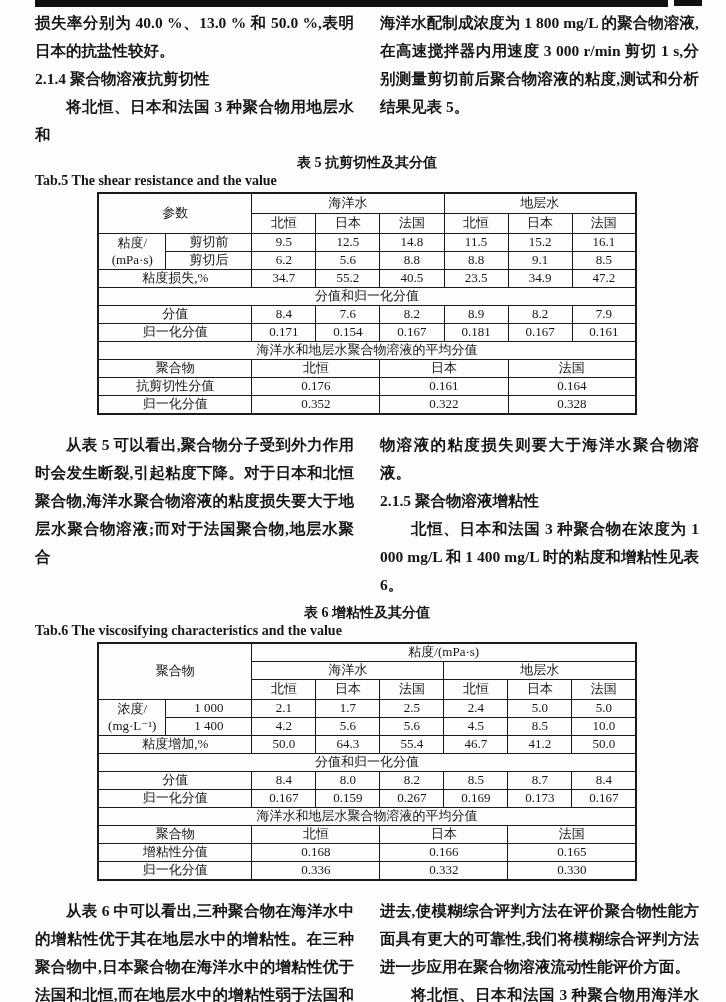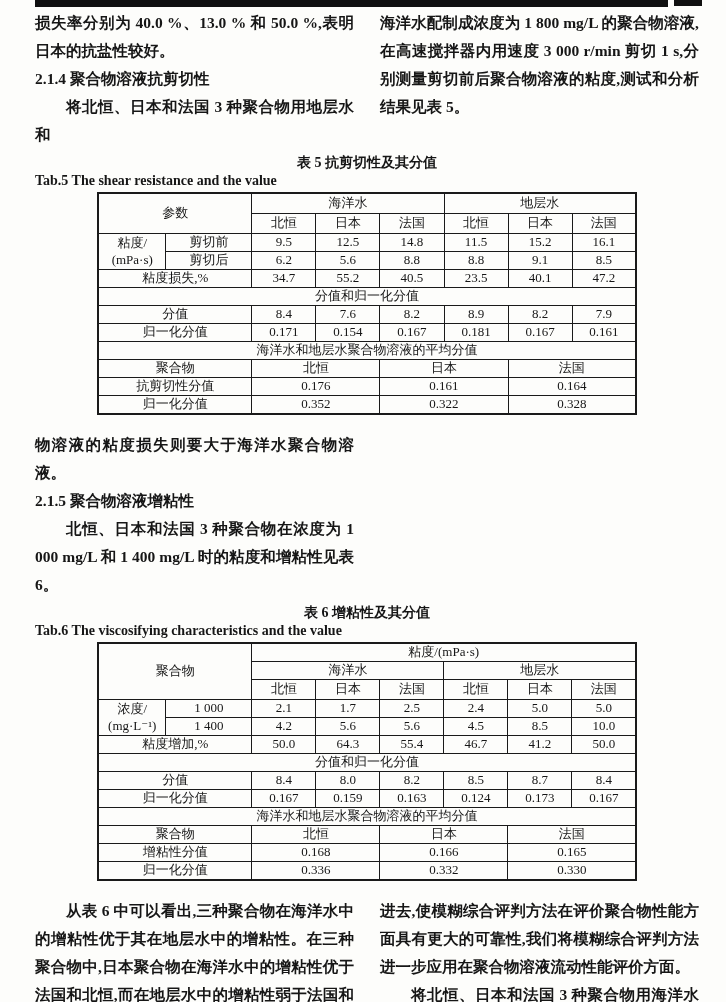--- a/index.html
+++ b/index.html
@@ -134,21 +134,21 @@
         <td>8.8</td>
         <td>9.1</td>
         <td>8.5</td>
       </tr>
       <tr>
         <td colspan="2">粘度损失,%</td>
         <td>34.7</td>
         <td>55.2</td>
         <td>40.5</td>
         <td>23.5</td>
-        <td>40.1</td>
+        <td>34.9</td>
         <td>47.2</td>
       </tr>
       <tr>
         <td colspan="8">分值和归一化分值</td>
       </tr>
       <tr>
         <td colspan="2">分值</td>
         <td>8.4</td>
         <td>7.6</td>
         <td>8.2</td>
@@ -185,20 +185,23 @@
         <td colspan="2">0.352</td>
         <td colspan="2">0.322</td>
         <td colspan="2">0.328</td>
       </tr>
     </tbody>
       </table>
 
     <div class="gap-after-table"></div>
 
     <section class="twocol">
+      <div class="col">
+        <p class="indent">从表 5 可以看出,聚合物分子受到外力作用时会发生断裂,引起粘度下降。对于日本和北恒聚合物,海洋水聚合物溶液的粘度损失要大于地层水聚合物溶液;而对于法国聚合物,地层水聚合</p>
+      </div>
       <div class="col">
         <p>物溶液的粘度损失则要大于海洋水聚合物溶液。</p>
         <p class="heading">2.1.5  聚合物溶液增粘性</p>
         <p class="indent">北恒、日本和法国 3 种聚合物在浓度为 1 000 mg/L 和 1 400 mg/L 时的粘度和增粘性见表 6。</p>
       </div>
     </section>
 
     <div class="tcap-zh">表 6  增粘性及其分值</div>
     <div class="tcap-en">Tab.6 The viscosifying characteristics and the value</div>
 
@@ -270,22 +273,22 @@
         <td>8.0</td>
         <td>8.2</td>
         <td>8.5</td>
         <td>8.7</td>
         <td>8.4</td>
       </tr>
       <tr>
         <td colspan="2">归一化分值</td>
         <td>0.167</td>
         <td>0.159</td>
-        <td>0.163</td>
-        <td>0.124</td>
+        <td>0.267</td>
+        <td>0.169</td>
         <td>0.173</td>
         <td>0.167</td>
       </tr>
       <tr>
         <td colspan="8">海洋水和地层水聚合物溶液的平均分值</td>
       </tr>
       <tr>
         <td colspan="2">聚合物</td>
         <td colspan="2">北恒</td>
         <td colspan="2">日本</td>

